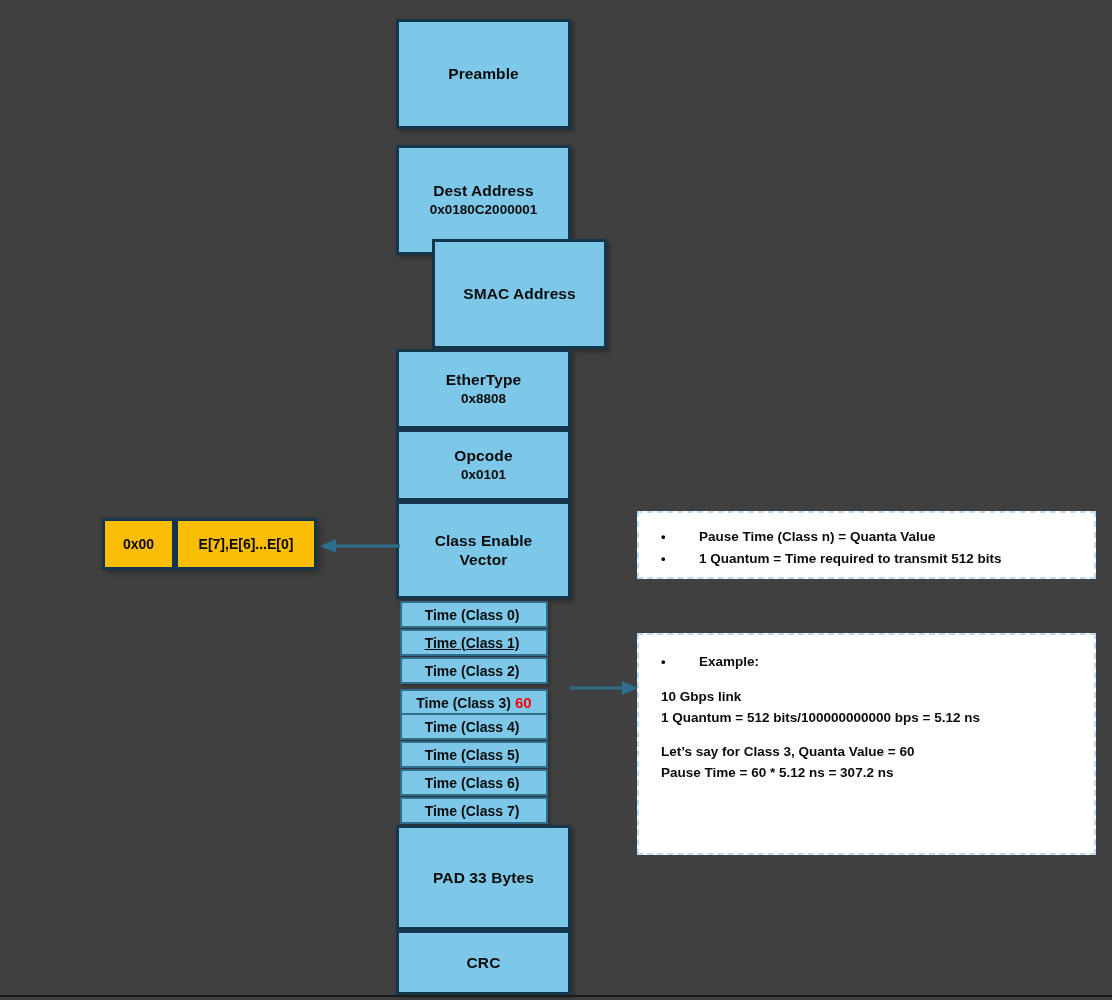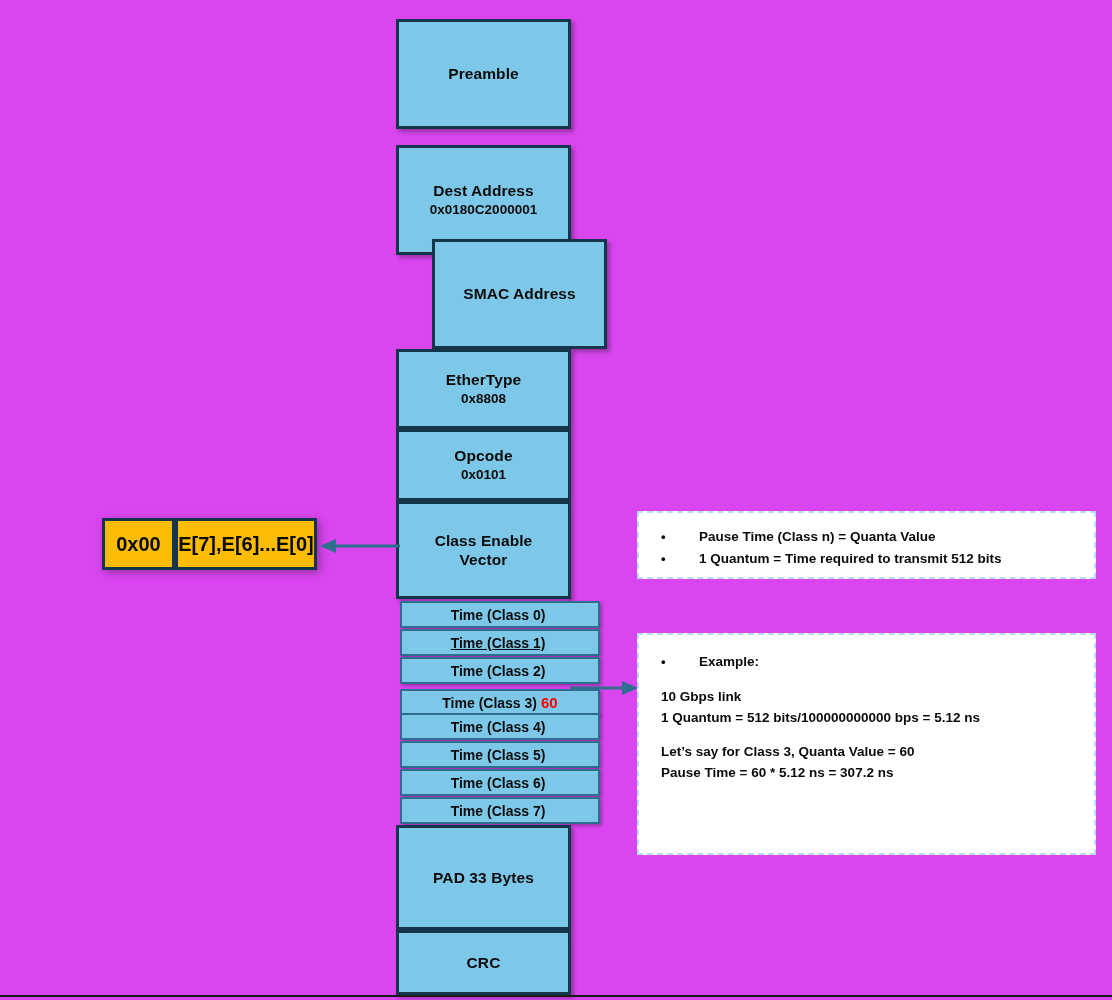--- a/index.html
+++ b/index.html
@@ -8,21 +8,21 @@
     background: #ffffff;
   }
   body {
     font-family: "Liberation Sans", sans-serif;
     -webkit-font-smoothing: antialiased;
   }
   #canvas {
     position: relative;
     width: 1112px;
     height: 1000px;
-    background: #d946ef;
+    background: #404040;
     overflow: hidden;
   }
 
   
   #frame-column {
     position: absolute;
     left: 396px;
     top: 19px;
     width: 175px;
   }
@@ -50,21 +50,21 @@
   .frame-field .line2 {
     font-size: 13.5px;
     line-height: 1.3;
     margin-top: 1px;
   }
 
   
   .time-row {
     position: absolute;
     left: 4px;
-    width: 200px;
+    width: 148px;
     height: 27px;
     box-sizing: border-box;
     background: #7DC8E8;
     border: 2px solid #2F6D8C;
     box-shadow: 2px 2px 3px rgba(0,0,0,0.28);
     display: flex;
     align-items: center;
     justify-content: center;
     font-size: 14px;
     font-weight: bold;
@@ -87,21 +87,21 @@
     filter: drop-shadow(3px 3px 4px rgba(0,0,0,0.30));
   }
   .cev-cell {
     box-sizing: border-box;
     background: #FBBC04;
     border: 3px solid #15354B;
     height: 52px;
     display: flex;
     align-items: center;
     justify-content: center;
-    font-size: 20px;
+    font-size: 14px;
     font-weight: bold;
     color: #0b0b0b;
     white-space: nowrap;
   }
   #cev-byte  { width: 73px; }
   #cev-bits  { width: 142px; border-left-width: 3px; }
 
   
   .note-box {
     position: absolute;

